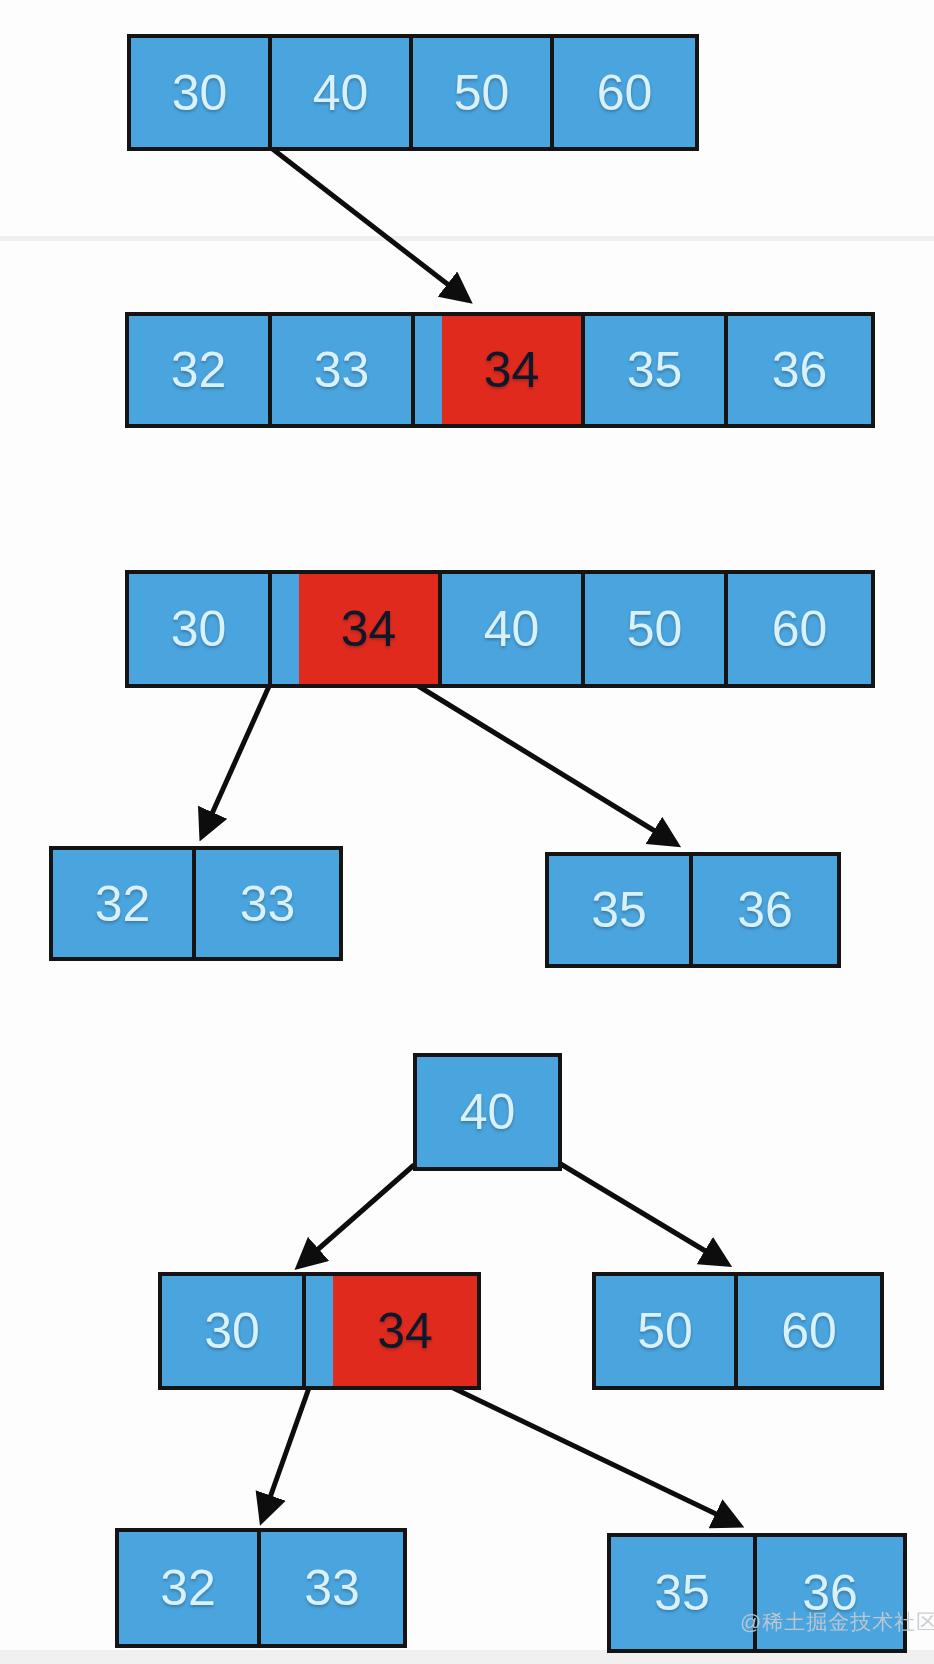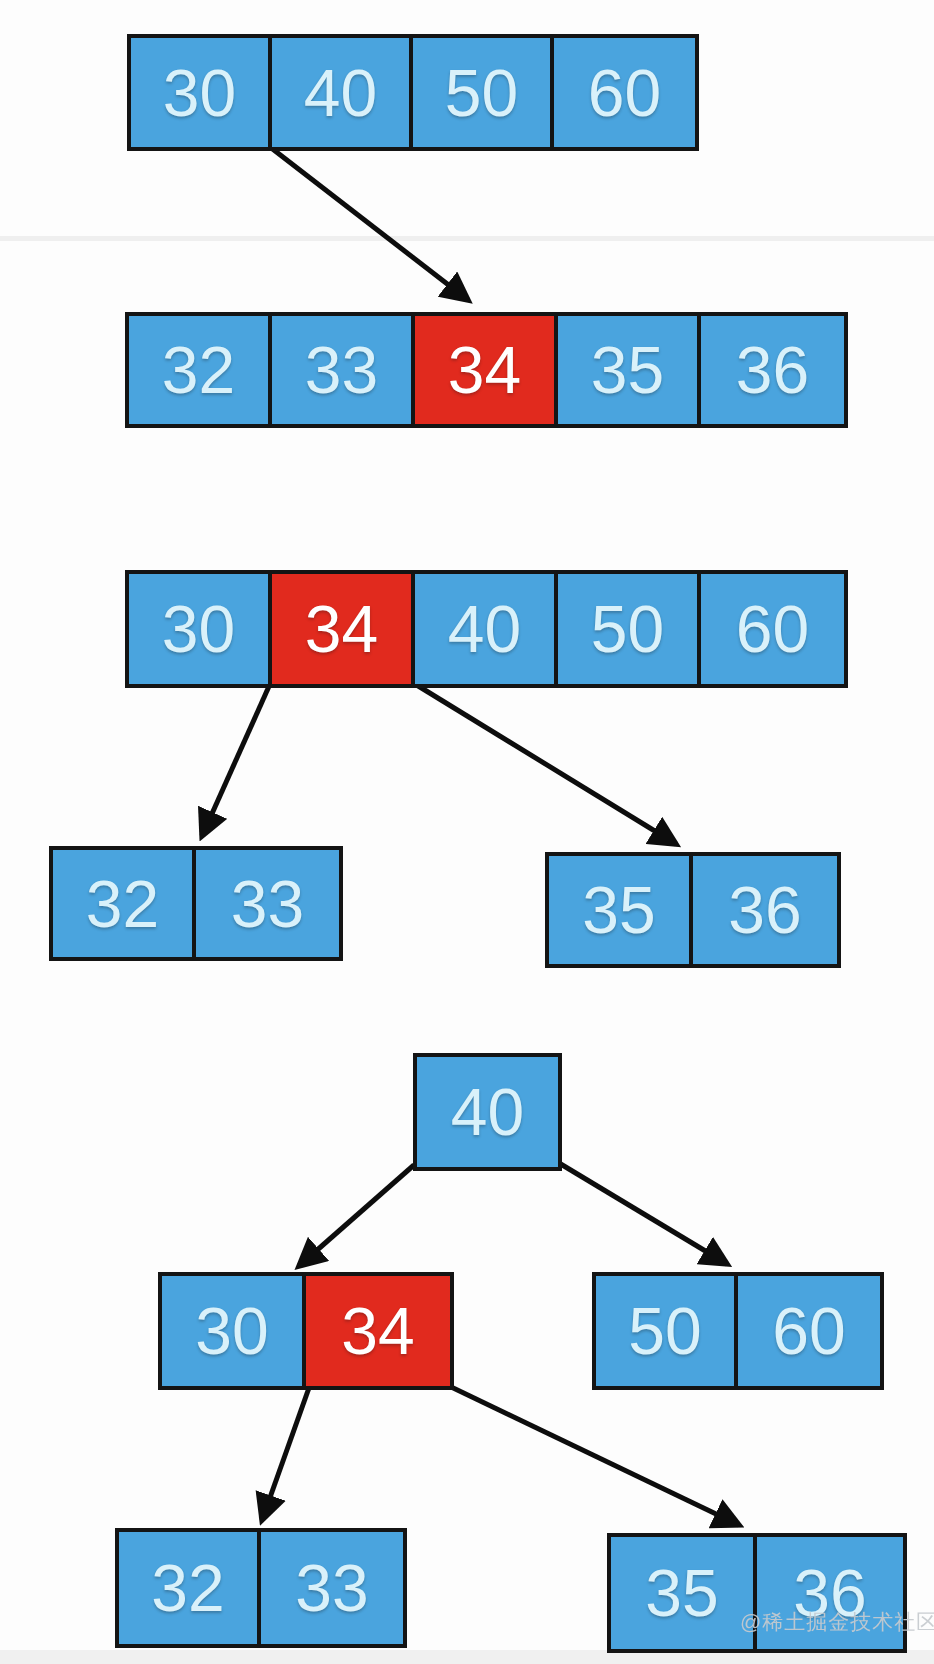--- a/index.html
+++ b/index.html
@@ -24,27 +24,27 @@
     border:4px solid var(--line,#141414);
     background:var(--blue,#4aa4de);
   }
   .cell{
     box-sizing:border-box;
     height:100%;
     display:flex;align-items:center;justify-content:center;
     background:var(--blue,#4aa4de);
     border-right:4px solid var(--line,#141414);
     color:var(--celltext,#d9f1fa);
-    font-size:66px;
+    font-size:50px;
     font-weight:400;
     text-shadow:0 2px 3px rgba(20,20,20,0.28);
     user-select:none;
   }
   .cell:last-child{border-right:none;}
-  .cell.highlight{background:var(--red,#e12a1e);color:#ffffff;}
+  .cell.highlight{background:var(--red,#e12a1e);color:#0f172a;margin-left:27px;}
   svg.arrows{position:absolute;left:0;top:0;pointer-events:none;}
   .watermark{
     position:absolute;
     left:740px;top:1608px;
     font-size:21px;
     letter-spacing:1px;
     color:rgba(198,202,206,0.92);
     white-space:nowrap;
   }
 </style>

